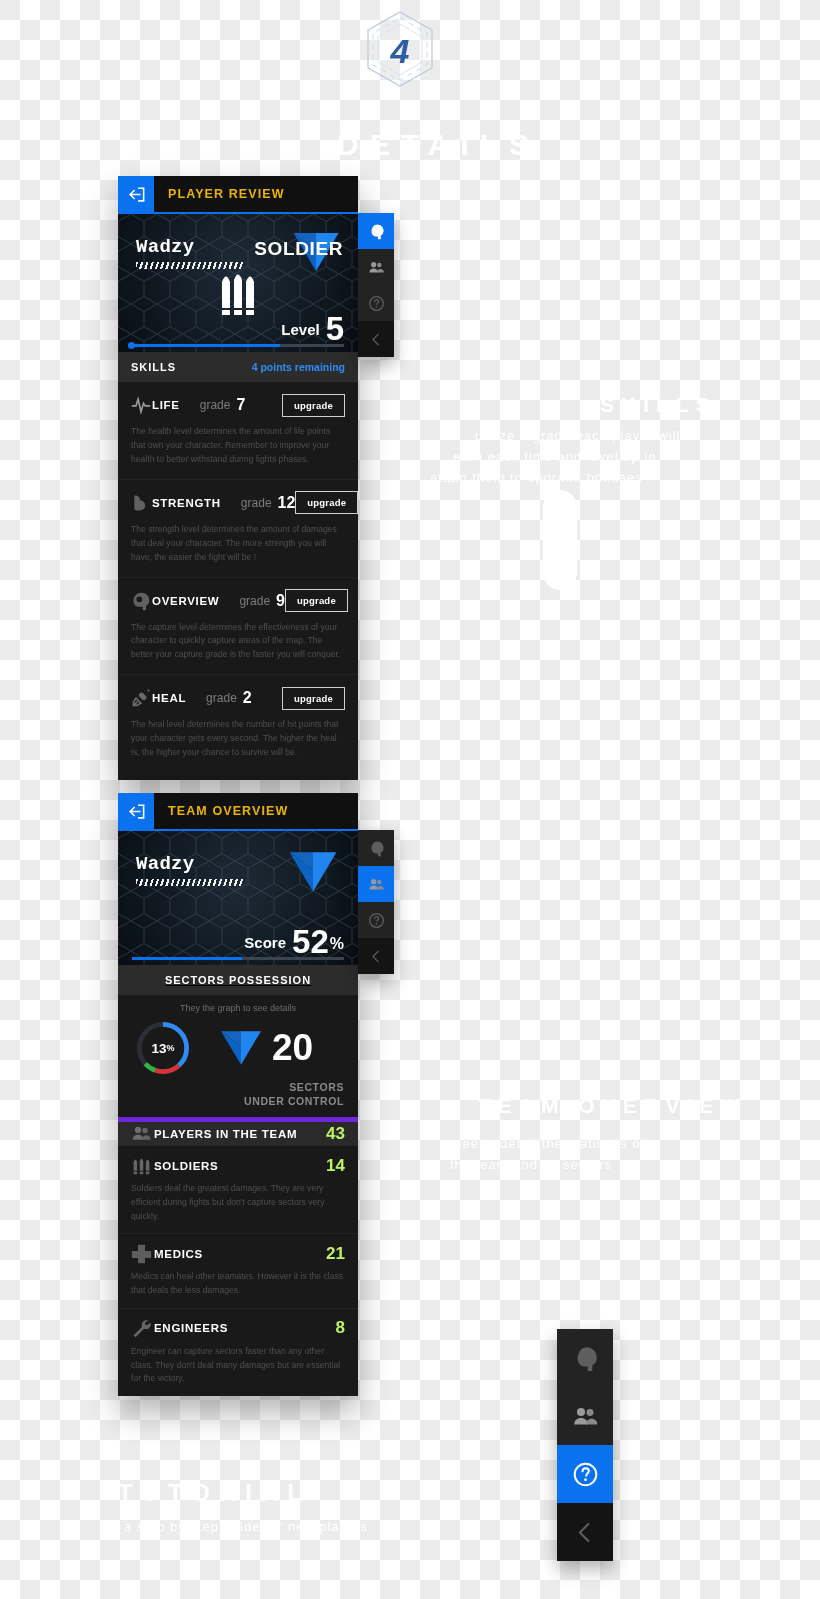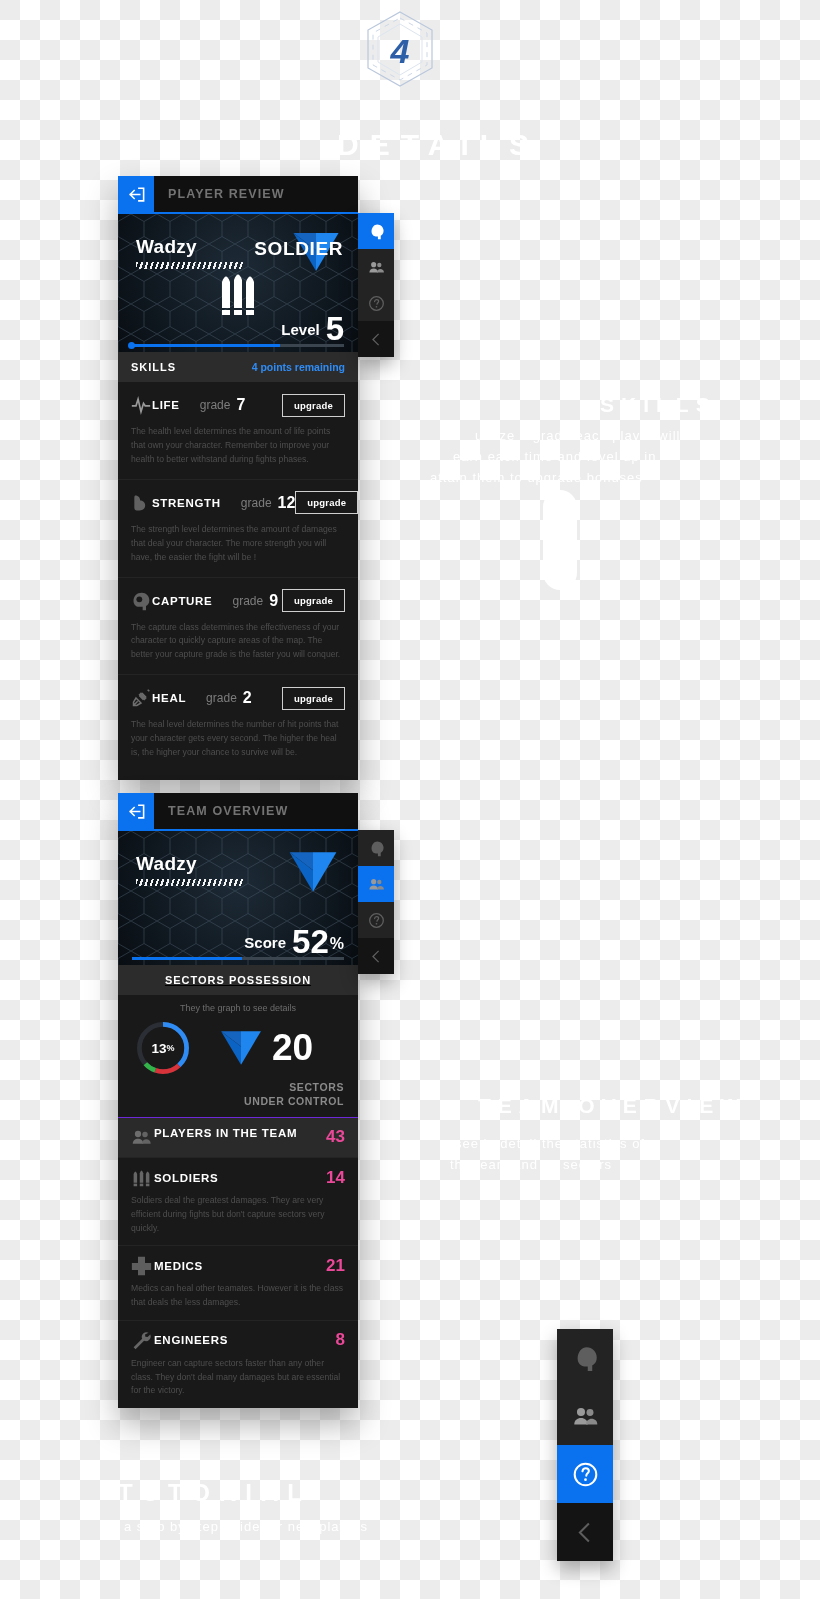--- a/index.html
+++ b/index.html
@@ -53,36 +53,36 @@
   .card-header{
     height:36px; background:#101010; display:flex; align-items:center;
   }
   .back-btn{
     width:36px; height:36px; background:#0b72ef;
     display:flex; align-items:center; justify-content:center;
     flex:0 0 36px; cursor:pointer;
   }
   .back-btn svg{ width:19px; height:19px; }
   .card-title{
-    color:#737373; font-size:12.5px; font-weight:bold; letter-spacing:1.1px;
+    color:#eab308; font-size:12.5px; font-weight:bold; letter-spacing:1.1px;
     margin-left:14px;
   }
 
   
   .hero{
     position:relative; height:140px; overflow:hidden;
     background:
       radial-gradient(circle at 50% 40%, #1d2a36 0%, #111a22 55%, #080d12 100%);
     border-top:2px solid #0b72ef;
   }
   .hero.team{ height:136px; }
   .hexbg{ position:absolute; inset:0; opacity:.55; }
   .hero-name{
     position:absolute; left:18px; top:22px;
-    color:#fff; font-size:19px; font-weight:bold; letter-spacing:.3px;
+    color:#fff; font-size:19px; font-weight:bold; letter-spacing:.3px;font-family:Liberation Mono, monospace;
   }
   .hero-dashes{
     position:absolute; left:18px; top:48px; width:108px; height:7px;
     background:repeating-linear-gradient(108deg,#fff 0 2px,transparent 2px 5px);
     opacity:.95;
   }
   .hero-class{
     position:absolute; right:15px; top:24px;
     color:#fff; font-size:19px; font-weight:bold; letter-spacing:.6px;
     z-index:3;
@@ -156,28 +156,28 @@
   .sector-mid{ display:flex; align-items:center; margin-left:24px; }
   .sector-mid svg{ width:46px; height:46px; }
   .sector-num{ color:#fff; font-size:37px; font-weight:bold; margin-left:8px; line-height:.9; }
   .sector-cap{
     text-align:right; color:#8a8a8a; font-size:10.5px; font-weight:bold;
     letter-spacing:.6px; margin-top:2px; padding-right:14px;
   }
 
   
   .trow-head{
-    background:#2a2a2a; display:flex; 
-    padding:9px 13px; border-top:1px solid #6d28d9;
+    background:#2a2a2a; display:flex; align-items:center;
+    padding:1px 13px; border-top:5px solid #6d28d9;
   }
   .trow{ padding:9px 13px 10px; border-top:1px solid #242424; background:#191919; }
   .trow-line{ display:flex; align-items:center; }
   .trow-ico{ width:21px; height:21px; flex:0 0 21px; opacity:.6; margin-right:2px; }
   .trow-name{ color:#fff; font-size:11.5px; font-weight:bold; letter-spacing:.7px; }
-  .trow-val{ margin-left:auto; color:#ec4899; font-size:17px; font-weight:bold; }
+  .trow-val{ margin-left:auto; color:#bef264; font-size:17px; font-weight:bold; }
   .trow-desc{ color:#4e4e4e; font-size:8.6px; line-height:1.6; margin-top:6px; max-width:215px; }
 
   
   .rail{ position:absolute; width:36px; box-shadow:0 8px 18px rgba(0,0,0,.3); }
   #rail-player{ left:358px; top:213px; }
   #rail-team{ left:358px; top:830px; }
   #rail-float{ left:557px; top:1329px; width:56px; }
   .rail-btn{
     height:36px; background:#232323; display:flex; align-items:center; justify-content:center;
     cursor:pointer;
@@ -297,26 +297,26 @@
       <button class="upgrade">upgrade</button>
     </div>
     <div class="skill-desc">The strength level determines the amount of damages that deal your character. The more strength you will have, the easier the fight will be !</div>
   </div>
   <div class="skill">
     <div class="skill-top">
       <svg class="skill-ico" viewBox="0 0 24 24">
             <path d="M13 2c5 0 9 4 9 9 0 4-2 6-4 7v5h-4v-4H9c-3 0-6-3-6-7 0-6 4-10 10-10Z" fill="#8d8d8d"></path>
             <circle cx="10" cy="10" r="3.5" fill="#191919"></circle>
           </svg>
-      <span class="skill-name">CAPTURE</span>
+      <span class="skill-name">OVERVIEW</span>
       <span class="skill-grade-l">grade</span>
       <span class="skill-grade-v">9</span>
       <button class="upgrade">upgrade</button>
     </div>
-    <div class="skill-desc">The capture class determines the effectiveness of your character to quickly capture areas of the map. The better your capture grade is the faster you will conquer.</div>
+    <div class="skill-desc">The capture level determines the effectiveness of your character to quickly capture areas of the map. The better your capture grade is the faster you will conquer.</div>
   </div>
   <div class="skill">
     <div class="skill-top">
       <svg class="skill-ico" viewBox="0 0 24 24">
             <path d="M20 2 L22 4 M13 6 L18 11 M10 9 L15 14 M3 21 L8 16 M6 12 L12 18 L7 21 L3 21 L3 17 Z" fill="none" stroke="#a5a5a5" stroke-width="1.8"></path>
             <path d="M12 5 L19 12 L16 15 L9 8 Z" fill="#9a9a9a"></path>
           </svg>
       <span class="skill-name">HEAL</span>
       <span class="skill-grade-l">grade</span>
       <span class="skill-grade-v">2</span>

